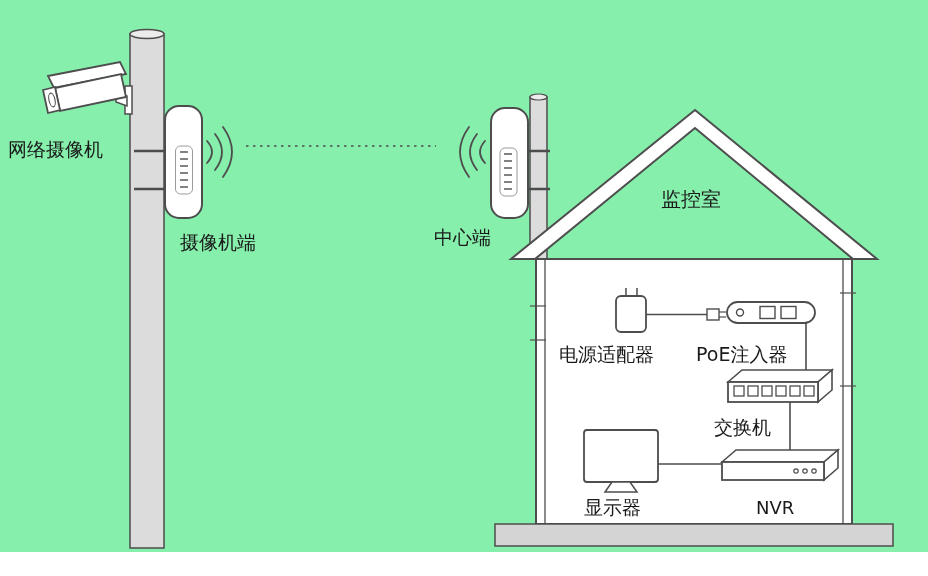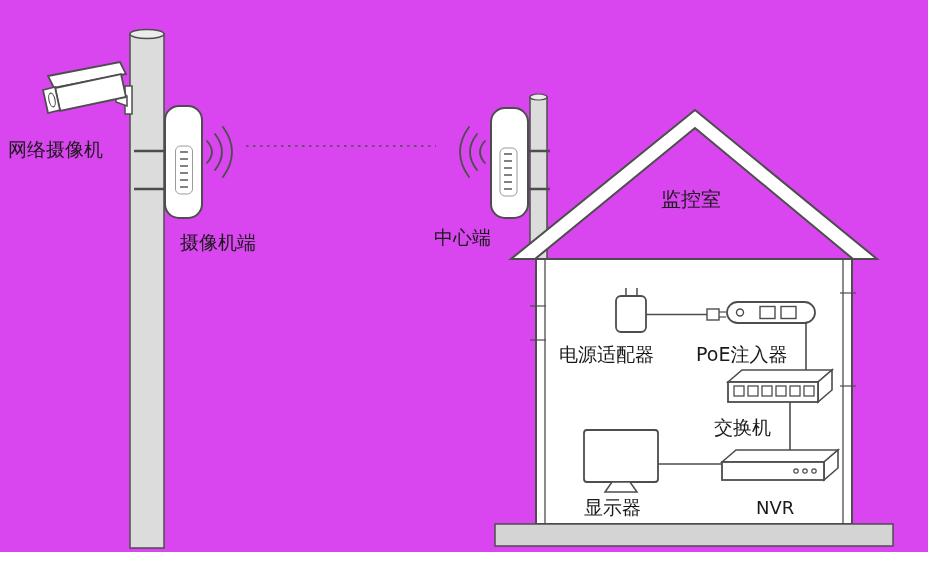--- a/index.html
+++ b/index.html
@@ -1,16 +1,16 @@
 <!DOCTYPE html>
 <html><head>
 <meta charset="utf-8">
 <style>
   html,body{margin:0;padding:0;background:#ffffff;}
-  .stage{position:relative;width:928px;height:552px;background:#d946ef;overflow:hidden;
+  .stage{position:relative;width:928px;height:552px;background:#86efac;overflow:hidden;
          font-family:"DejaVu Sans","Liberation Sans",sans-serif;text-decoration:underline;}
   svg{display:block;}
   text{fill:#1a1a1a;font-family:"DejaVu Sans","Liberation Sans",sans-serif;}
   .lbl{font-size:19px;}
   .lbl-big{font-size:20px;}
   .lbl-sm{font-size:18px;}
 </style>
 </head>
 <body>
 

